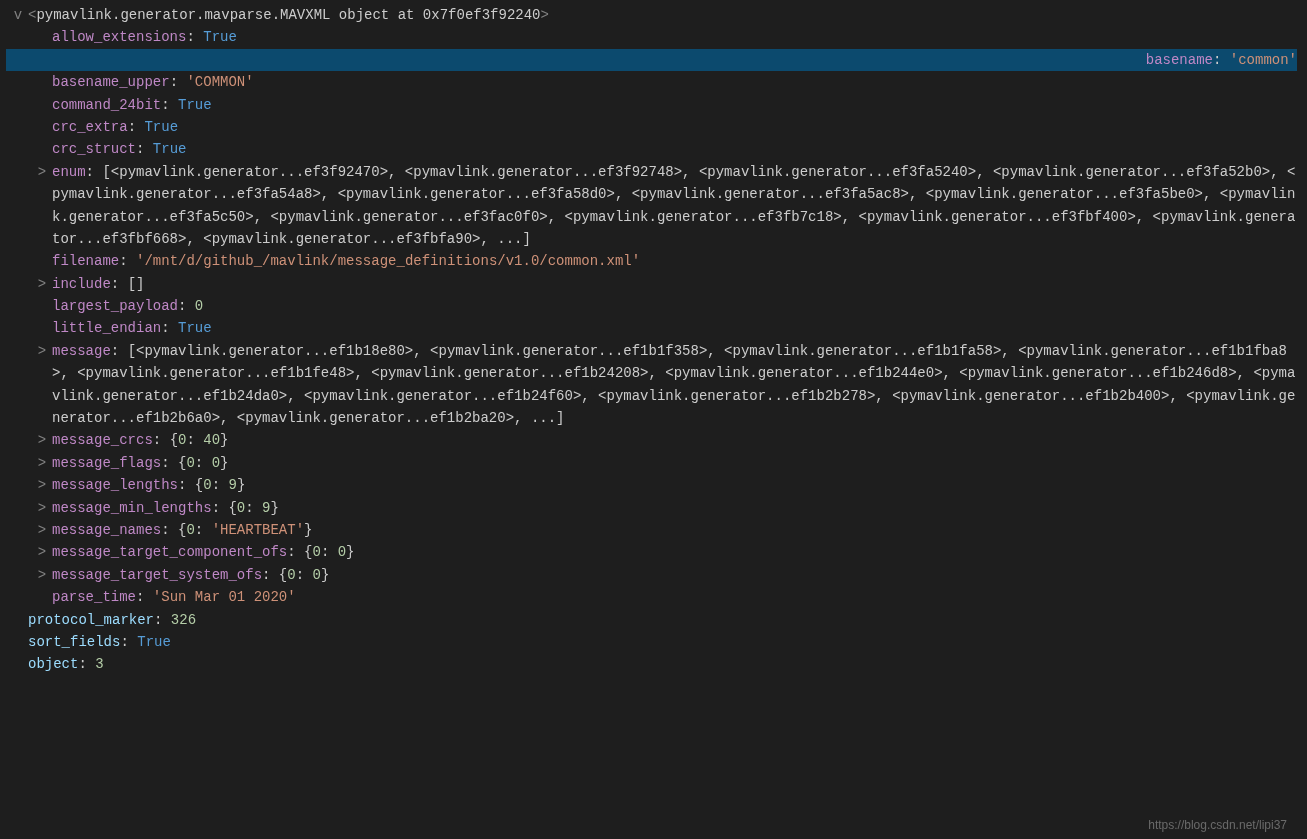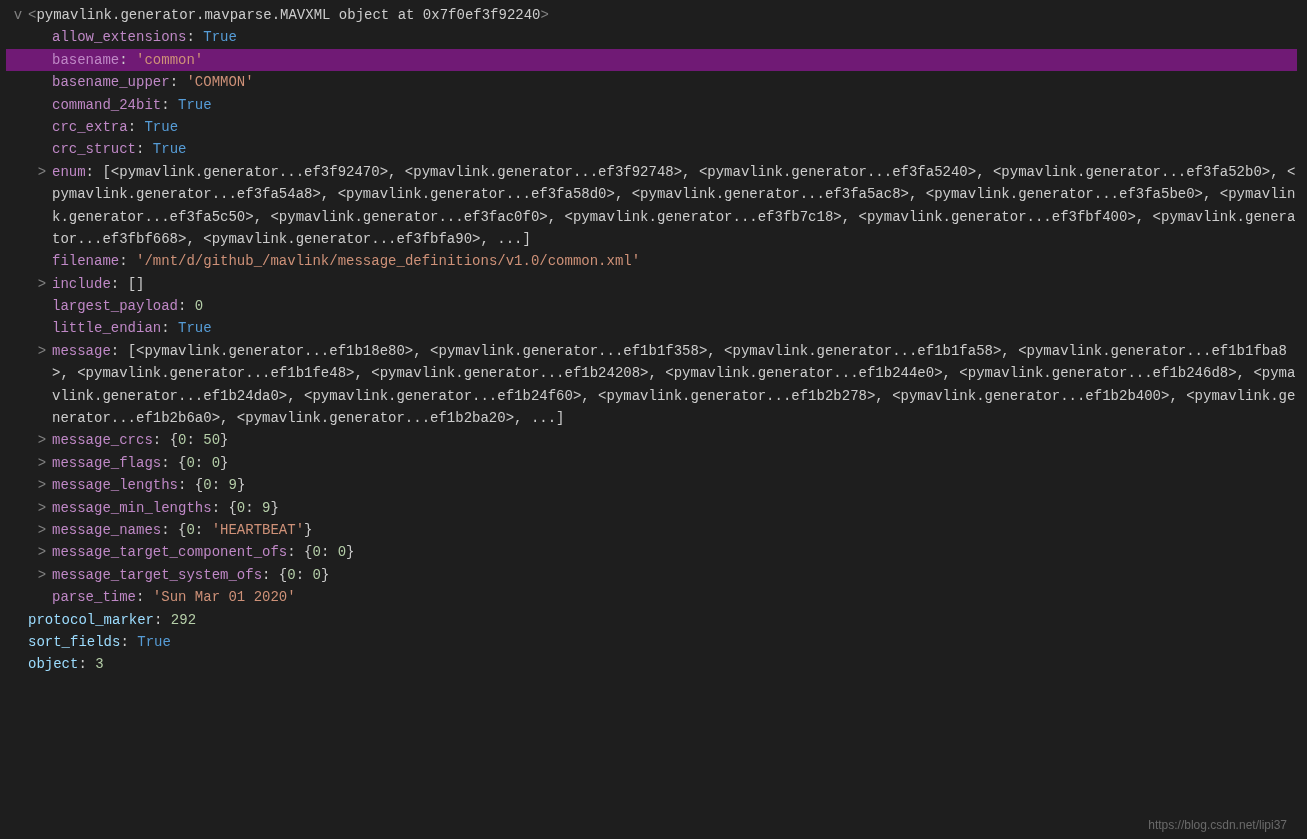--- a/index.html
+++ b/index.html
@@ -34,21 +34,22 @@
     top: 0;
     width: 12px;
     color: #808080;
     font-size: 14px;
     text-align: center;
     user-select: none;
   }
   .i1 { padding-left: 46px; }
   .i1 .twist { left: 30px; }
   .highlight {
-    background: #701a75;
+    background: #0c4a6e;
+    text-align: right;
   }
   .k  { color: #bf88c6; }   
   .kt { color: #9cdcfe; }   
   .bool { color: #569cd6; }
   .num  { color: #b5cea8; }
   .str  { color: #ce9178; }
   .txt  { color: #cccccc; text-align: right; }
   .angle { color: #808080; }
   .obj  { color: #cccccc; }
   .sep { color: #cccccc; }
@@ -112,21 +113,21 @@
     <span class="k">little_endian</span><span class="sep">: </span><span class="bool">True</span>
   </div>
 
   <div class="row i1" style="white-space:normal; word-break:break-all;">
     <span class="twist angle">&gt;</span>
     <span class="k">message</span><span class="sep">: </span><span class="txt">[&lt;pymavlink.generator...ef1b18e80&gt;, &lt;pymavlink.generator...ef1b1f358&gt;, &lt;pymavlink.generator...ef1b1fa58&gt;, &lt;pymavlink.generator...ef1b1fba8&gt;, &lt;pymavlink.generator...ef1b1fe48&gt;, &lt;pymavlink.generator...ef1b24208&gt;, &lt;pymavlink.generator...ef1b244e0&gt;, &lt;pymavlink.generator...ef1b246d8&gt;, &lt;pymavlink.generator...ef1b24da0&gt;, &lt;pymavlink.generator...ef1b24f60&gt;, &lt;pymavlink.generator...ef1b2b278&gt;, &lt;pymavlink.generator...ef1b2b400&gt;, &lt;pymavlink.generator...ef1b2b6a0&gt;, &lt;pymavlink.generator...ef1b2ba20&gt;, ...]</span>
   </div>
 
   <div class="row i1">
     <span class="twist angle">&gt;</span>
-    <span class="k">message_crcs</span><span class="sep">: </span><span class="txt">{</span><span class="num">0</span><span class="txt">: </span><span class="num">50</span><span class="txt">}</span>
+    <span class="k">message_crcs</span><span class="sep">: </span><span class="txt">{</span><span class="num">0</span><span class="txt">: </span><span class="num">40</span><span class="txt">}</span>
   </div>
   <div class="row i1">
     <span class="twist angle">&gt;</span>
     <span class="k">message_flags</span><span class="sep">: </span><span class="txt">{</span><span class="num">0</span><span class="txt">: </span><span class="num">0</span><span class="txt">}</span>
   </div>
   <div class="row i1">
     <span class="twist angle">&gt;</span>
     <span class="k">message_lengths</span><span class="sep">: </span><span class="txt">{</span><span class="num">0</span><span class="txt">: </span><span class="num">9</span><span class="txt">}</span>
   </div>
   <div class="row i1">
@@ -146,21 +147,21 @@
   <div class="row i1">
     <span class="twist angle">&gt;</span>
     <span class="k">message_target_system_ofs</span><span class="sep">: </span><span class="txt">{</span><span class="num">0</span><span class="txt">: </span><span class="num">0</span><span class="txt">}</span>
   </div>
 
   <div class="row i1">
     <span class="k">parse_time</span><span class="sep">: </span><span class="str">'Sun Mar 01 2020'</span>
   </div>
 
   <div class="row">
-    <span class="kt">protocol_marker</span><span class="sep">: </span><span class="num">292</span>
+    <span class="kt">protocol_marker</span><span class="sep">: </span><span class="num">326</span>
   </div>
   <div class="row">
     <span class="kt">sort_fields</span><span class="sep">: </span><span class="bool">True</span>
   </div>
   <div class="row">
     <span class="kt">object</span><span class="sep">: </span><span class="num">3</span>
   </div>
 
   <div class="watermark">https://blog.csdn.net/lipi37</div>
 </div>

